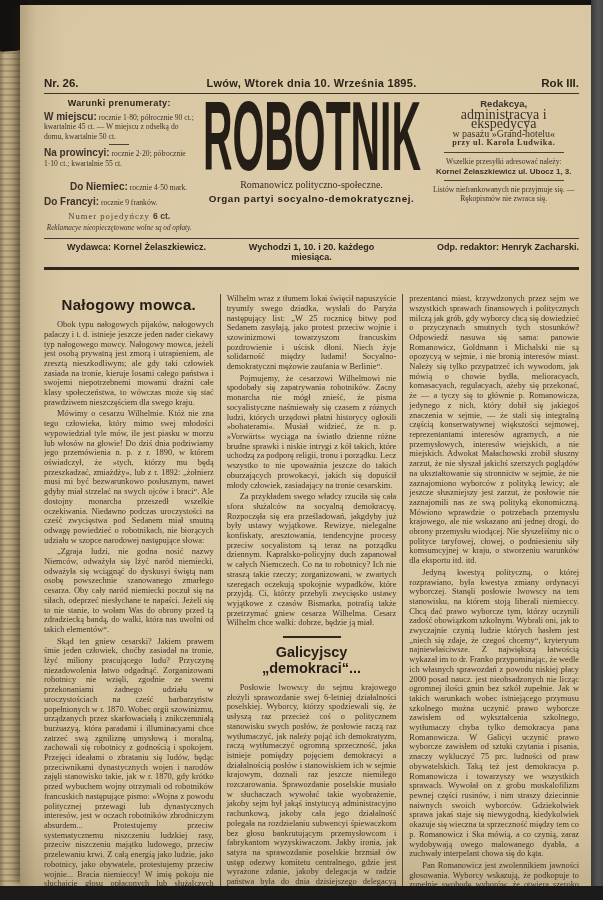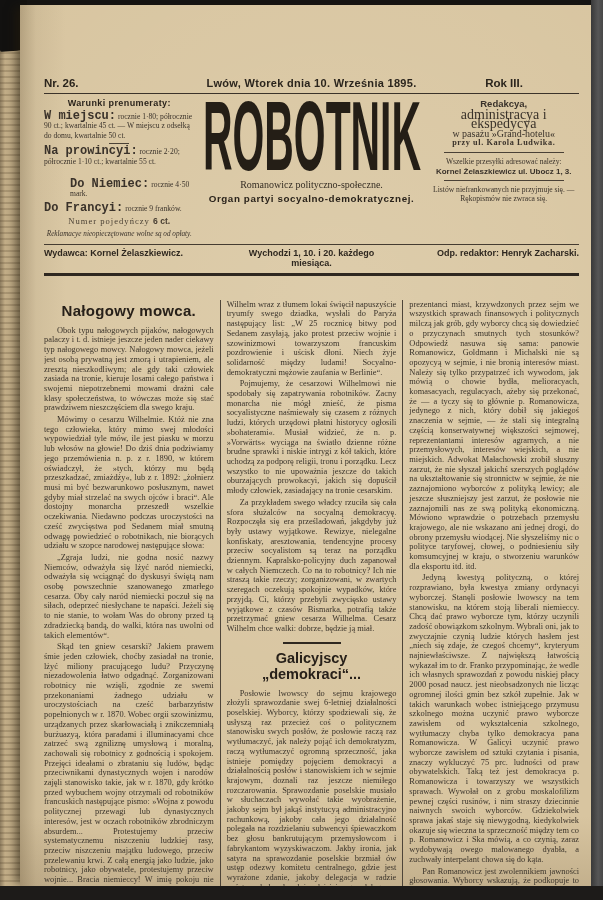--- a/index.html
+++ b/index.html
@@ -30,34 +30,34 @@
       #d8c5a0;
     box-shadow:-7px 0 9px -2px rgba(35,26,12,.6);
   }
   .content{position:relative;padding:72px 12px 0 24px;color:#332c23;}
 
   
   .toprow{display:flex;align-items:baseline;font-family:"Liberation Sans",sans-serif;
     font-weight:bold;font-size:11px;color:#2b251d;}
   .toprow .c-issue{width:150px;text-align:left;font-size:11.5px;}
   .toprow .c-date{flex:1;text-align:center;font-size:11px;letter-spacing:.3px;}
-  .toprow .c-year{width:150px;text-align:center;font-size:11.5px;}
+  .toprow .c-year{width:150px;text-align:right;font-size:11.5px;}
   .rule{border:0;border-top:1.4px solid #3b332a;margin:4px 0 0 0;}
   .rule-thin{border:0;border-top:1px solid #453c31;margin:0;}
   .rule-thick{border:0;border-top:3px solid #2f2820;margin:2px 0 0 0;}
 
   
   .mast{display:flex;margin-top:5px;}
   .mast .side{width:168px;font-size:7.6px;line-height:9.6px;text-align:center;color:#3a322a;}
   .mast .mid{flex:1;text-align:center;padding:0 4px;}
 
   .sub-head{font-family:"Liberation Sans",sans-serif;font-weight:bold;font-size:9px;
     letter-spacing:.4px;color:#2b241c;margin-bottom:3px;}
   .sub-item{margin:2px 0;text-align:left;}
-  .sub-item b{font-family:Liberation Mono, monospace;font-size:12px;text-align:center;}
+  .sub-item b{font-family:Liberation Sans, sans-serif;font-size:10px;text-align:center;}
   .mini-orn{width:20px;border-top:1px solid #4a4136;margin:3px auto;}
   .single-copy{margin-top:4px;text-align:center;font-size:8.6px;letter-spacing:1px;color:#4a4034;}
   .single-copy b{font-family:"Liberation Sans",sans-serif;letter-spacing:0;font-size:8.6px;}
   .sub-note{font-style:italic;font-size:7.2px;margin-top:3px;text-align:center;line-height:8.8px;}
 
   .red-line1{font-family:"Liberation Sans",sans-serif;font-weight:bold;font-size:9.5px;margin-bottom:1px;}
   .red-line2{font-size:14px;}
   .red-line3{font-size:10px;}
   .red-line4{font-weight:bold;font-size:8.2px;letter-spacing:.6px;}
   .red-intro{font-size:7.6px;margin-top:2px;}
@@ -68,21 +68,21 @@
 
   .nowy{font-weight:bold;font-size:15px;letter-spacing:15px;padding-left:15px;color:#2a231a;margin-top:2px;}
   .robotnik-wrap{margin:-4px 0 0 0;line-height:0;}
   .subtitle1{font-size:10px;color:#352d23;margin-top:2px;}
   .subtitle2{font-family:"Liberation Sans",sans-serif;font-weight:bold;font-size:9.8px;
     letter-spacing:.6px;color:#2b241c;margin-top:3px;}
 
   
   .pubrow{display:flex;align-items:baseline;font-family:"Liberation Sans",sans-serif;
     font-weight:bold;font-size:9px;color:#2e271f;padding:3px 0 3px 0;}
-  .pubrow .p-l{width:185px;text-align:left;}
+  .pubrow .p-l{width:185px;text-align:center;}
   .pubrow .p-c{flex:1;text-align:center;}
   .pubrow .p-r{width:185px;text-align:right;}
 
   
   .bodycols{display:flex;margin-top:24px;height:618px;overflow:hidden;}
   .bcol{width:176px;overflow:hidden;font-size:8.4px;line-height:9.7px;text-align:justify;
     color:#3a332a;}
   .bcol.mid2{border-left:1px solid #4d4438;border-right:1px solid #4d4438;
     padding:0 6px;margin:0 6px;}
   .art-title{font-family:"Liberation Sans",sans-serif;font-weight:bold;font-size:15px;

